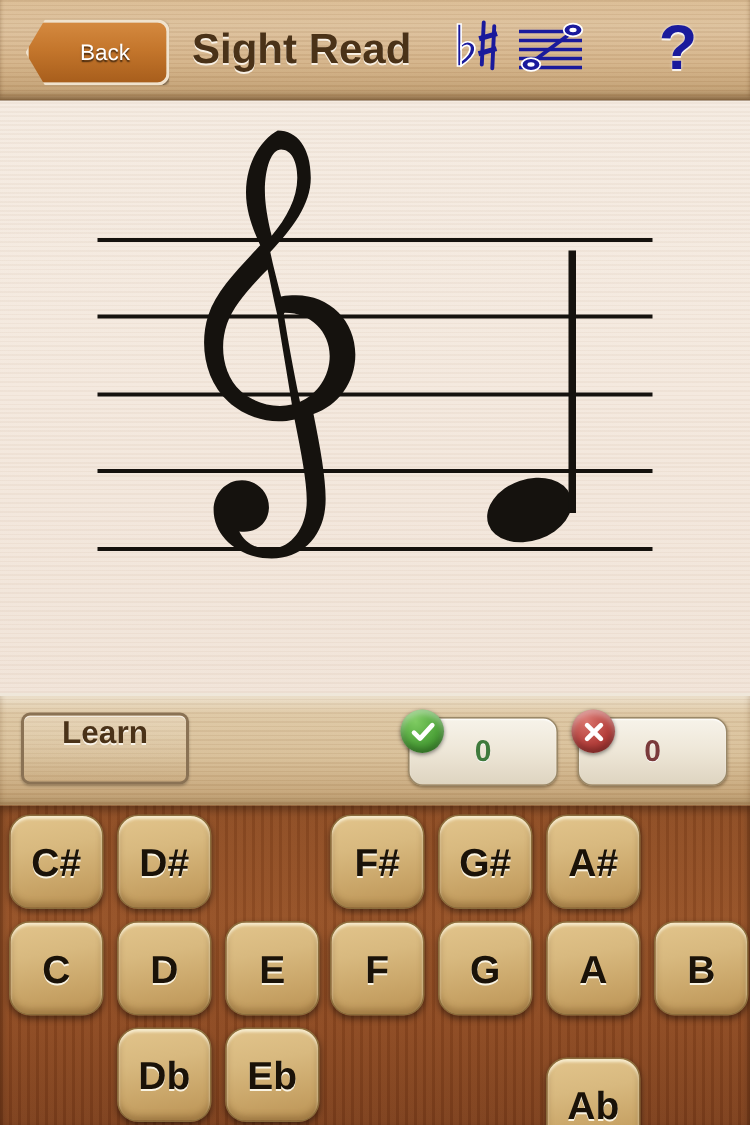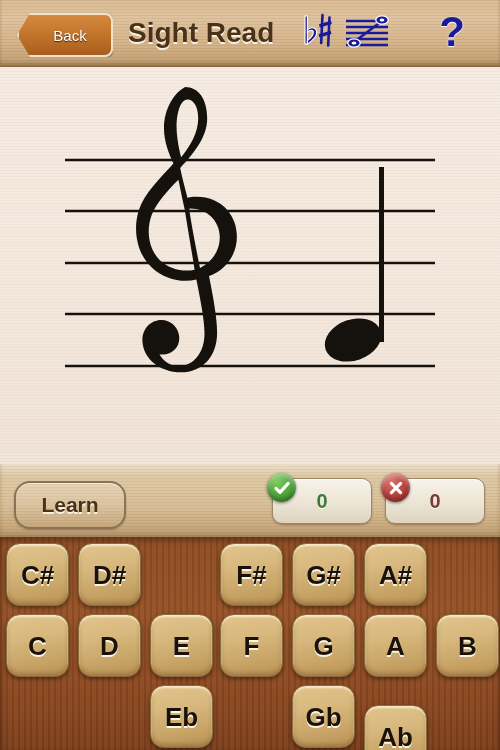--- a/index.html
+++ b/index.html
@@ -123,29 +123,29 @@
         rgba(150,110,70,0.09) 1px,
         rgba(255,238,210,0.07) 1px,
         rgba(255,238,210,0.07) 3px),
       linear-gradient(180deg, #ece0cc 0%, #ddc7a4 16%, #d6bd96 55%, #c4a478 85%, #a98a5e 100%);
     border-top: 2px solid #efe7da;
     box-shadow: inset 0 -3px 4px rgba(90,55,20,0.28);
   }
 
   #learn-button {
     position: absolute;
-    left: 14px; top: 17px;
+    left: 14px; top: 11px;
     width: 108px;
     height: 44px;
     border: 2px solid #8a7254;
-    border-radius: 16px;
+    border-radius: 6px;
     background: linear-gradient(180deg, rgba(255,250,240,0.25) 0%, rgba(190,160,115,0.18) 100%);
     box-shadow: inset 0 1px 0 rgba(255,255,255,0.55), 0 1px 2px rgba(0,0,0,0.25);
     display: flex;
-    align-items: center;
+    align-items: flex-start;
     justify-content: center;
     cursor: pointer;
   }
   #learn-button .lbl {
     color: #4a3218;
     font-size: 21px;
     font-weight: bold;
     text-shadow: 0 1.5px 0 rgba(255,252,245,0.85);
   }
 
@@ -409,24 +409,24 @@
       </div>
       <div class="key" style="left: 292px; top: 77px;">
         <span class="lbl">G</span>
       </div>
       <div class="key" style="left: 364px; top: 77px;">
         <span class="lbl">A</span>
       </div>
       <div class="key" style="left: 436px; top: 77px;">
         <span class="lbl">B</span>
       </div>
+      <div class="key" style="left: 78px; top: 148px;">
+        <span class="lbl">Db</span>
+      </div>
       <div class="key" style="left: 150px; top: 148px;">
         <span class="lbl">Eb</span>
       </div>
-      <div class="key" style="left: 292px; top: 148px;">
-        <span class="lbl">Gb</span>
-      </div>
       <div class="key" style="left: 364px; top: 148px; margin-top: 20px;">
         <span class="lbl">Ab</span>
       </div>
     </div>
 
 </div>
 
 </body></html>

